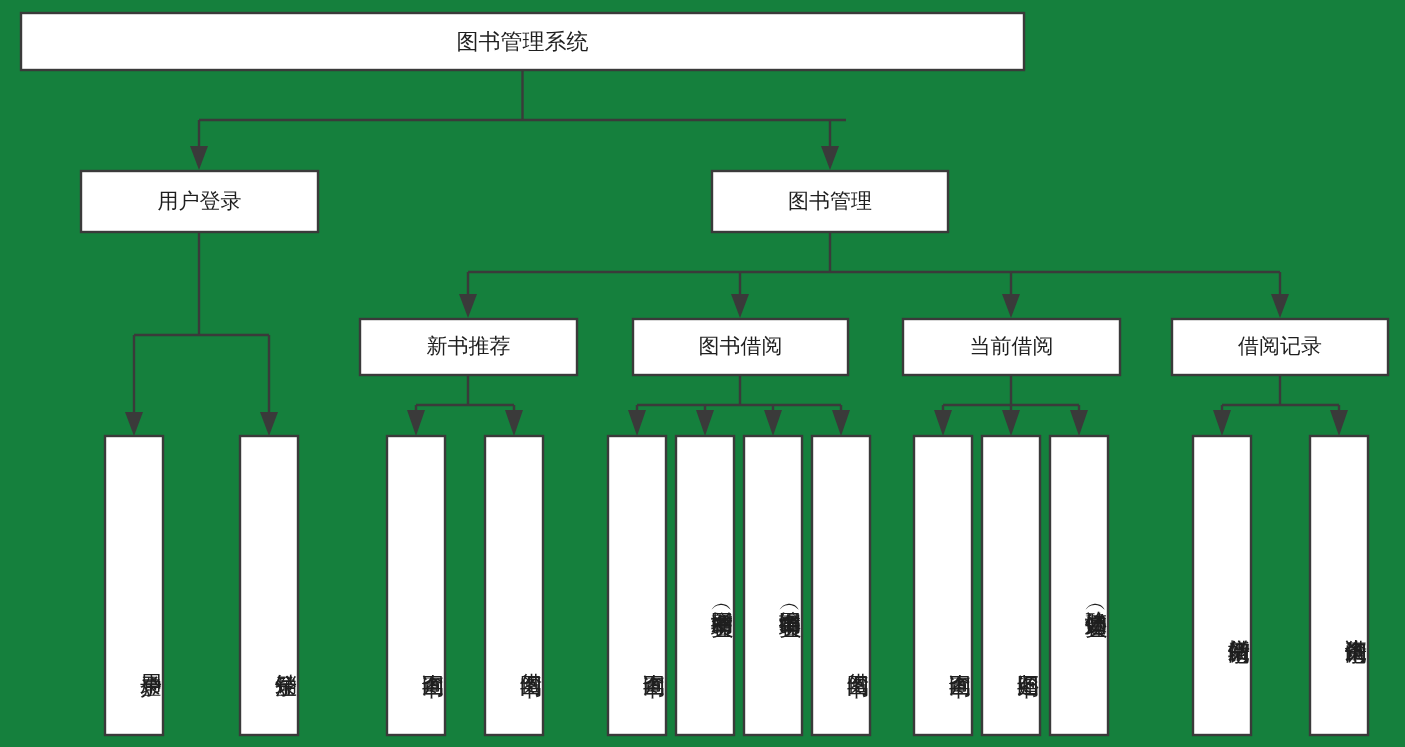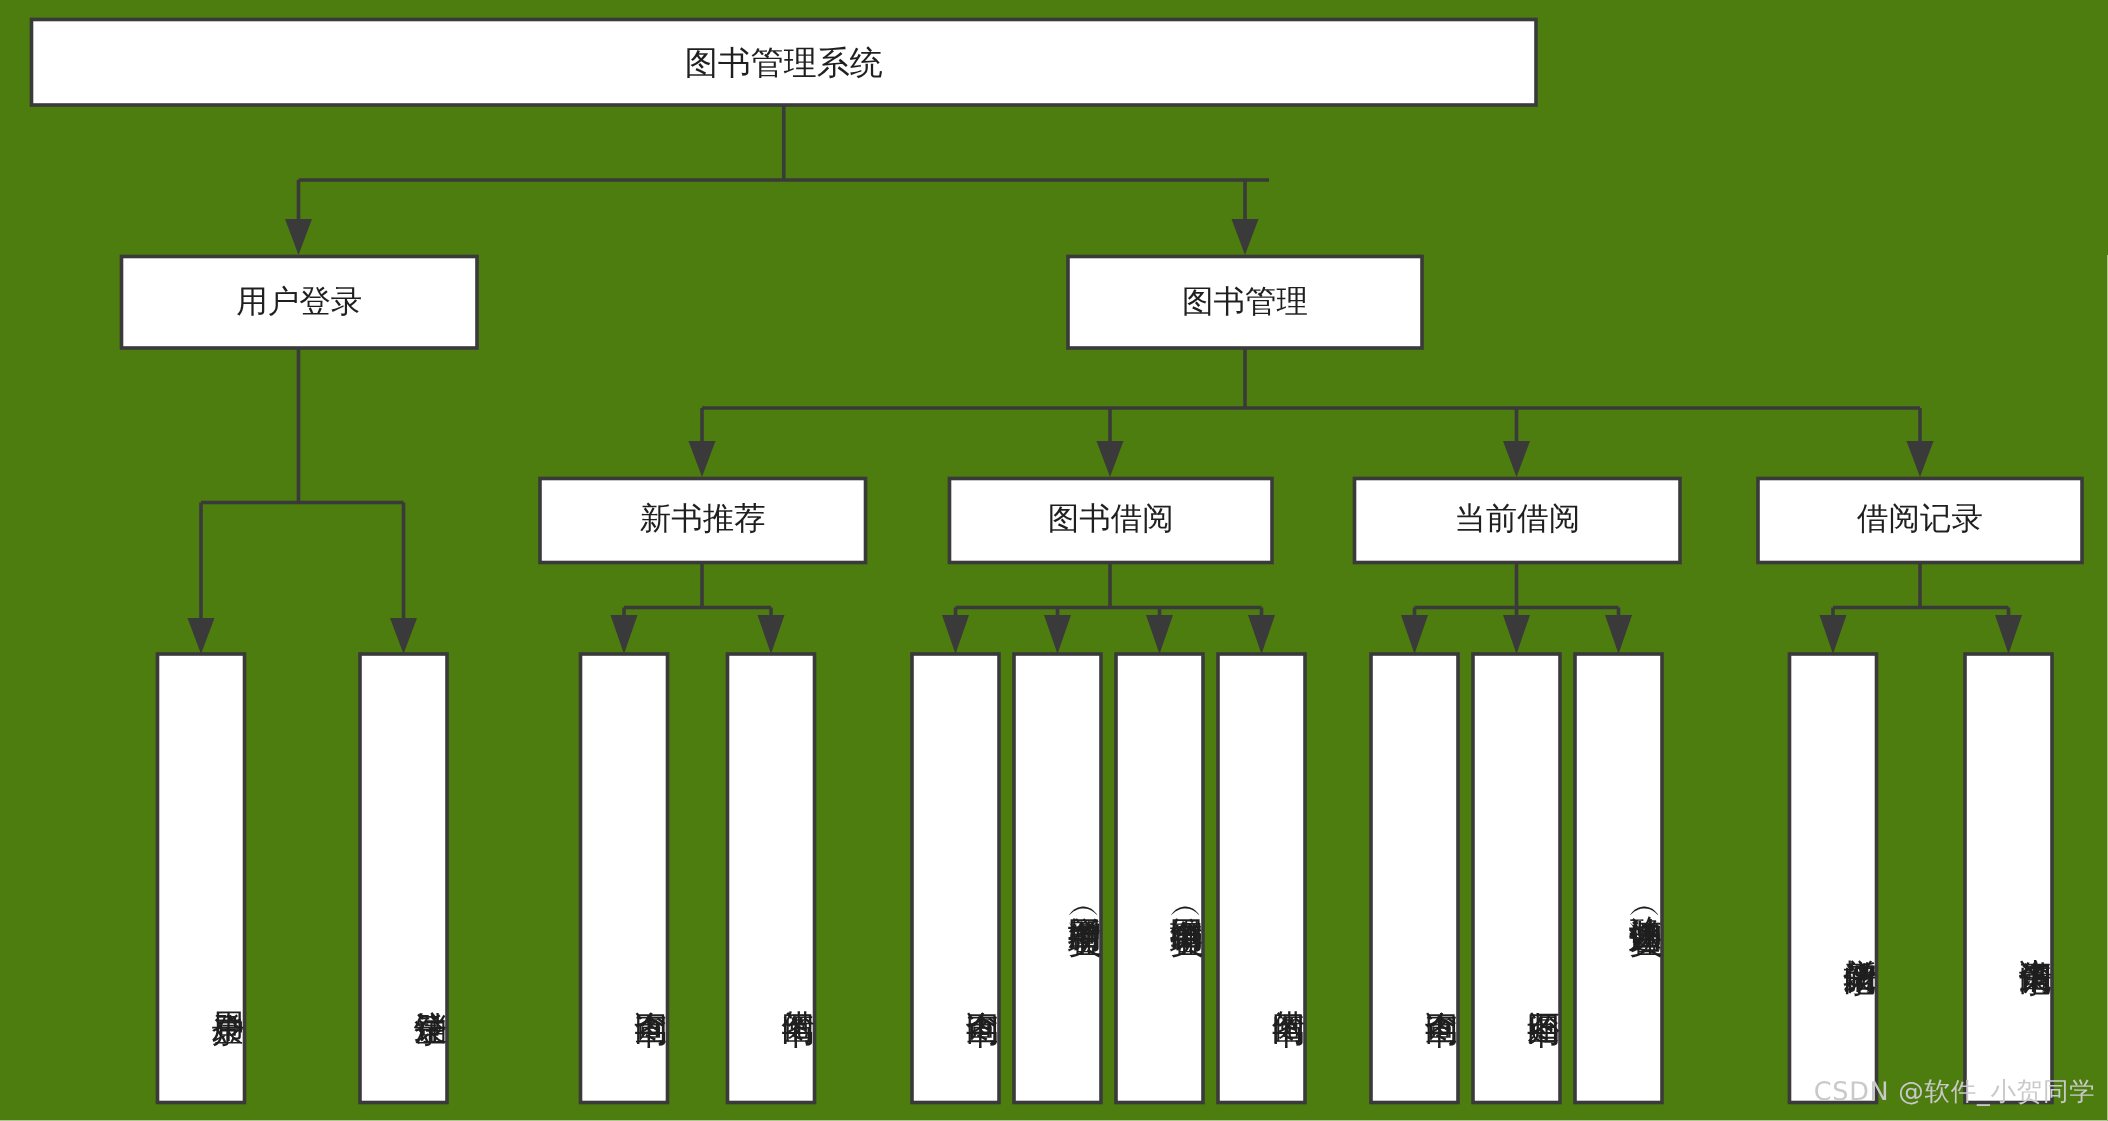--- a/index.html
+++ b/index.html
@@ -8,21 +8,21 @@
     padding: 0;
     background: #ffffff;
   }
   body {
     font-family: "DejaVu Sans", "Liberation Sans", sans-serif;
   }
   #diagram-root {
     position: relative;
     width: 1405px;
     height: 747px;
-    background: #4d7c0f;
+    background: #15803d;
     overflow: hidden;
   }
   svg#tree-svg {
     position: absolute;
     left: 0;
     top: 0;
     width: 1405px;
     height: 747px;
     display: block;
   }
@@ -219,14 +219,13 @@
   <div class="leaf-label-box" style="left:744px; top:436px; width:58px; height:299px; padding-top:12px;">编辑图书（管理员）</div>
   <div class="leaf-label-box" style="left:812px; top:436px; width:58px; height:299px; padding-top:72px;">借阅图书</div>
 
   <div class="leaf-label-box" style="left:914px; top:436px; width:58px; height:299px; padding-top:72px;">查询图书</div>
   <div class="leaf-label-box" style="left:982px; top:436px; width:58px; height:299px; padding-top:72px;">归还图书</div>
   <div class="leaf-label-box" style="left:1050px; top:436px; width:58px; height:299px; padding-top:12px;">确认归还（管理员）</div>
 
   <div class="leaf-label-box" style="left:1193px; top:436px; width:58px; height:299px; padding-top:38px;">新增借阅记录</div>
   <div class="leaf-label-box" style="left:1310px; top:436px; width:58px; height:299px; padding-top:38px;">查询借阅记录</div>
 
-  <div class="watermark">CSDN @软件_小贺同学</div>
 </div>
 
 </body></html>

